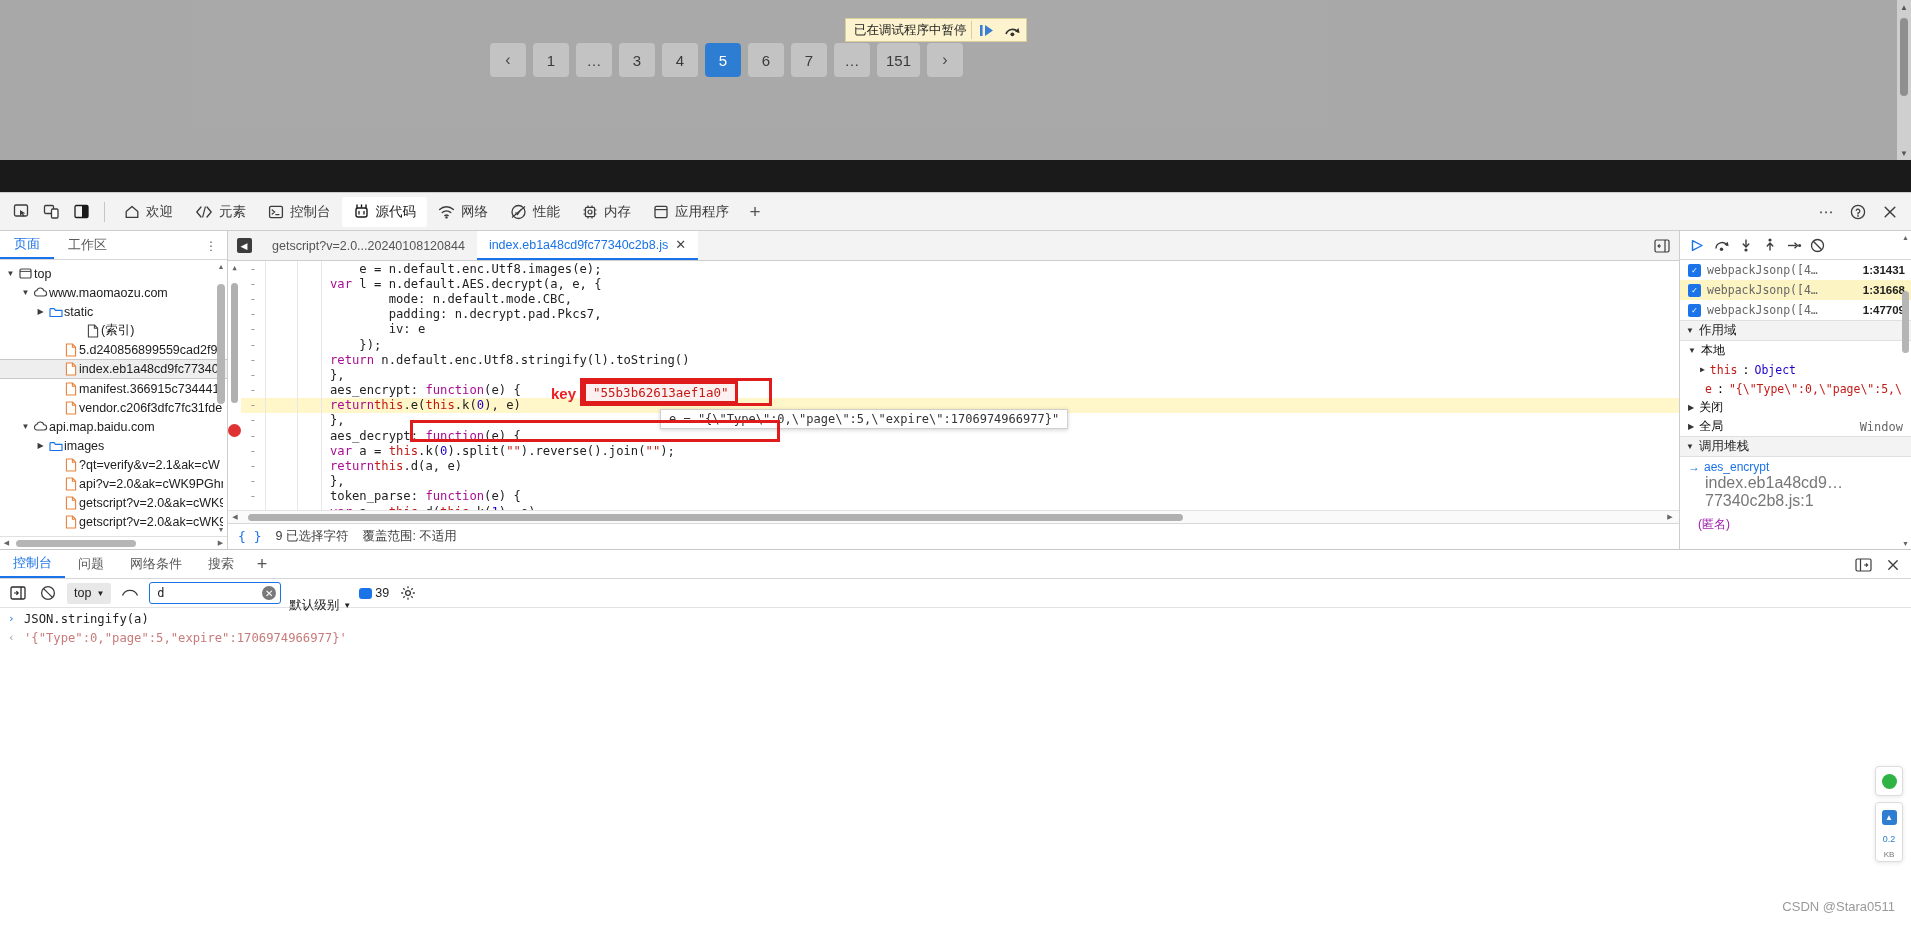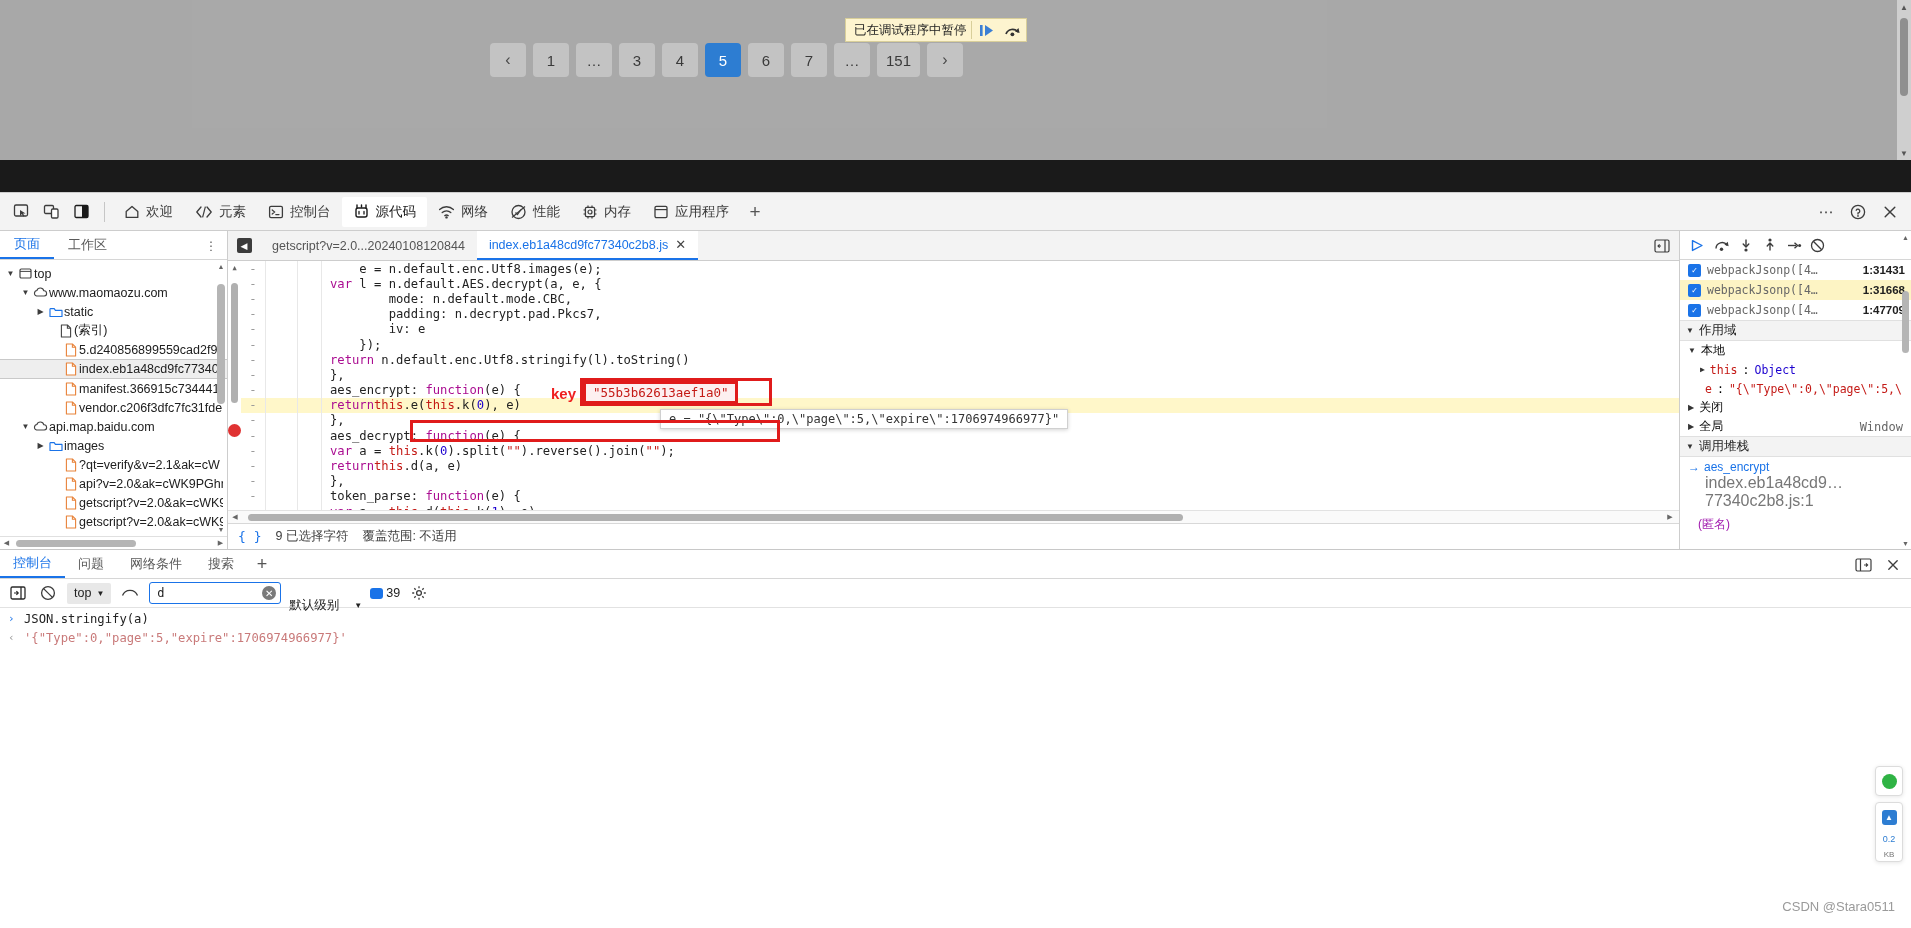--- a/index.html
+++ b/index.html
@@ -208,21 +208,21 @@
   .dw-plus { width: 30px; display: flex; align-items: center; justify-content: center; font-size: 18px; color: #555; cursor: pointer; }
   .drawer-right { position: absolute; right: 6px; top: 0; height: 29px; display: flex; align-items: center; gap: 6px; }
   .drawer-right .rb { width: 24px; height: 24px; display: flex; align-items: center; justify-content: center; cursor: pointer; color: #3c3c3c; }
 
   .console-bar { height: 29px; border-bottom: 1px solid #e2e2e2; display: flex; align-items: center; gap: 8px; padding-left: 7px; }
   .cb-icon { width: 22px; height: 22px; display: flex; align-items: center; justify-content: center; cursor: pointer; color: #3c3c3c; }
   .ctx-select { height: 21px; background: #e8e8e8; border-radius: 2px; display: flex; align-items: center; gap: 5px; padding: 0 7px; font-size: 12.5px; color: #222; cursor: pointer; }
   .filter-box { position: relative; width: 132px; height: 22px; border: 1px solid #1a73e8; border-radius: 3px; display: flex; align-items: center; padding: 0 22px 0 7px; background: #fff; }
   .filter-box input { border: none; outline: none; width: 100%; font-family: "DejaVu Sans Mono", monospace; font-size: 12px; color: #222; background: transparent; }
   .filter-clear { position: absolute; right: 4px; width: 14px; height: 14px; border-radius: 50%; background: #7a7a7a; color: #fff; font-size: 10px; display: flex; align-items: center; justify-content: center; cursor: pointer; }
-  .level-select { display: flex; align-items: center; gap: 15px; font-size: 12.5px; color: #222; cursor: pointer; margin-top: 24px; }
+  .level-select { display: flex; align-items: center; gap: 4px; font-size: 12.5px; color: #222; cursor: pointer; margin-top: 24px; }
   .msg-count { display: flex; align-items: center; gap: 3px; font-size: 12.5px; color: #222; cursor: pointer; }
   .bubble { width: 13px; height: 11px; background: #1a73e8; border-radius: 3px; }
 
   .console-log { padding-top: 4px; font-family: "DejaVu Sans Mono", monospace; font-size: 12.2px; }
   .log-row { display: flex; align-items: flex-start; gap: 6px; height: 19px; padding-left: 8px; }
   .log-row .chev { color: #1a73e8; font-size: 11px; width: 10px; }
   .log-row .chev.ret { color: #9b9b9b; }
   .log-row .inp { color: #222; }
   .log-row .out { color: #c97a7a; }
 
@@ -416,21 +416,21 @@
             </div>
             <div class="tree-row" style="padding-left: 34px;">
               <span class="tw">▶</span>
               <span class="tree-ico">
                 <svg width="14" height="12" viewBox="0 0 14 12">
                   <path d="M1 3 L1 10.5 L13 10.5 L13 4.4 L6.4 4.4 L5.2 2.6 L1.7 2.6 Z" stroke="#1a73e8" stroke-width="1.15" fill="none" stroke-linejoin="round"></path>
                 </svg>
               </span>
               <span class="tree-label">static</span>
             </div>
-            <div class="tree-row" style="padding-left: 44px;">
+            <div class="tree-row" style="padding-left: 71px;">
               <span class="tw"></span>
               <span class="tree-ico">
                 <svg width="12" height="14" viewBox="0 0 12 14">
                   <path d="M1.4 1 L7.4 1 L10.6 4.2 L10.6 13 L1.4 13 Z" stroke="#444" stroke-width="1.1" fill="#fff" stroke-linejoin="round"></path>
                   <path d="M7.4 1 L7.4 4.2 L10.6 4.2" stroke="#444" stroke-width="1.1" fill="none"></path>
                 </svg>
               </span>
               <span class="tree-label">(索引)</span>
             </div>
             <div class="tree-row" style="padding-left: 49px;">

